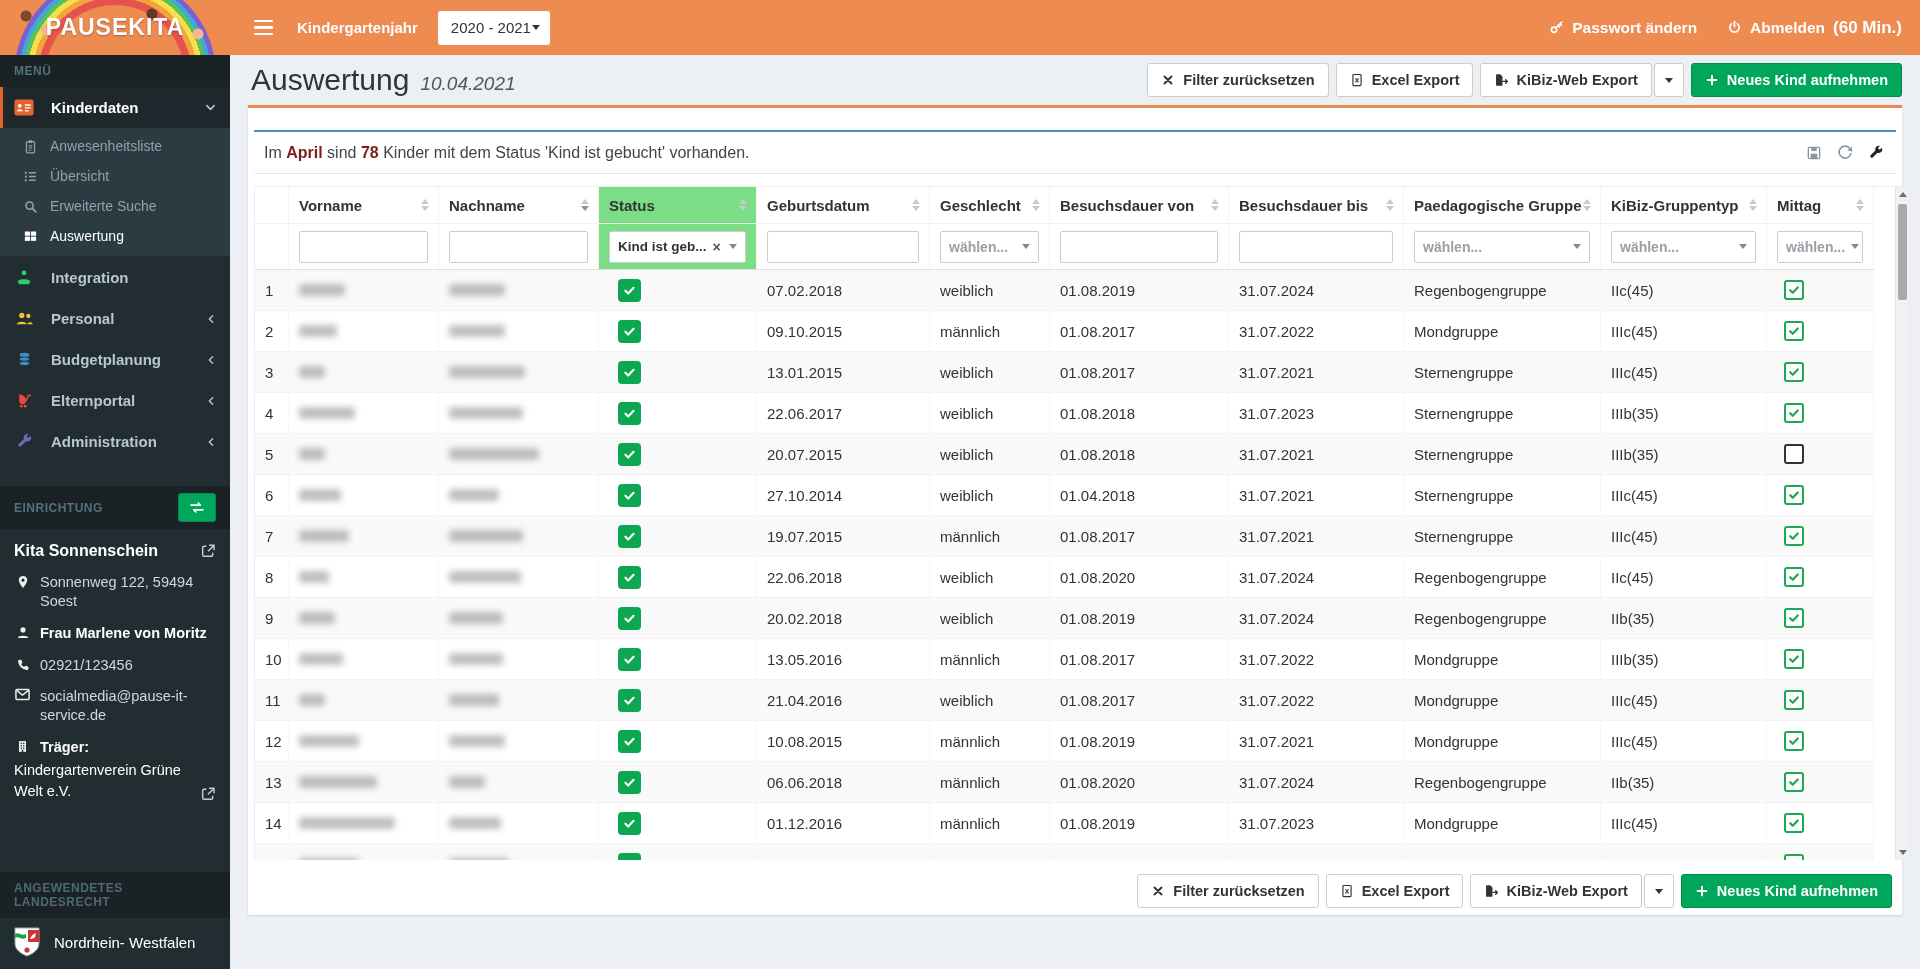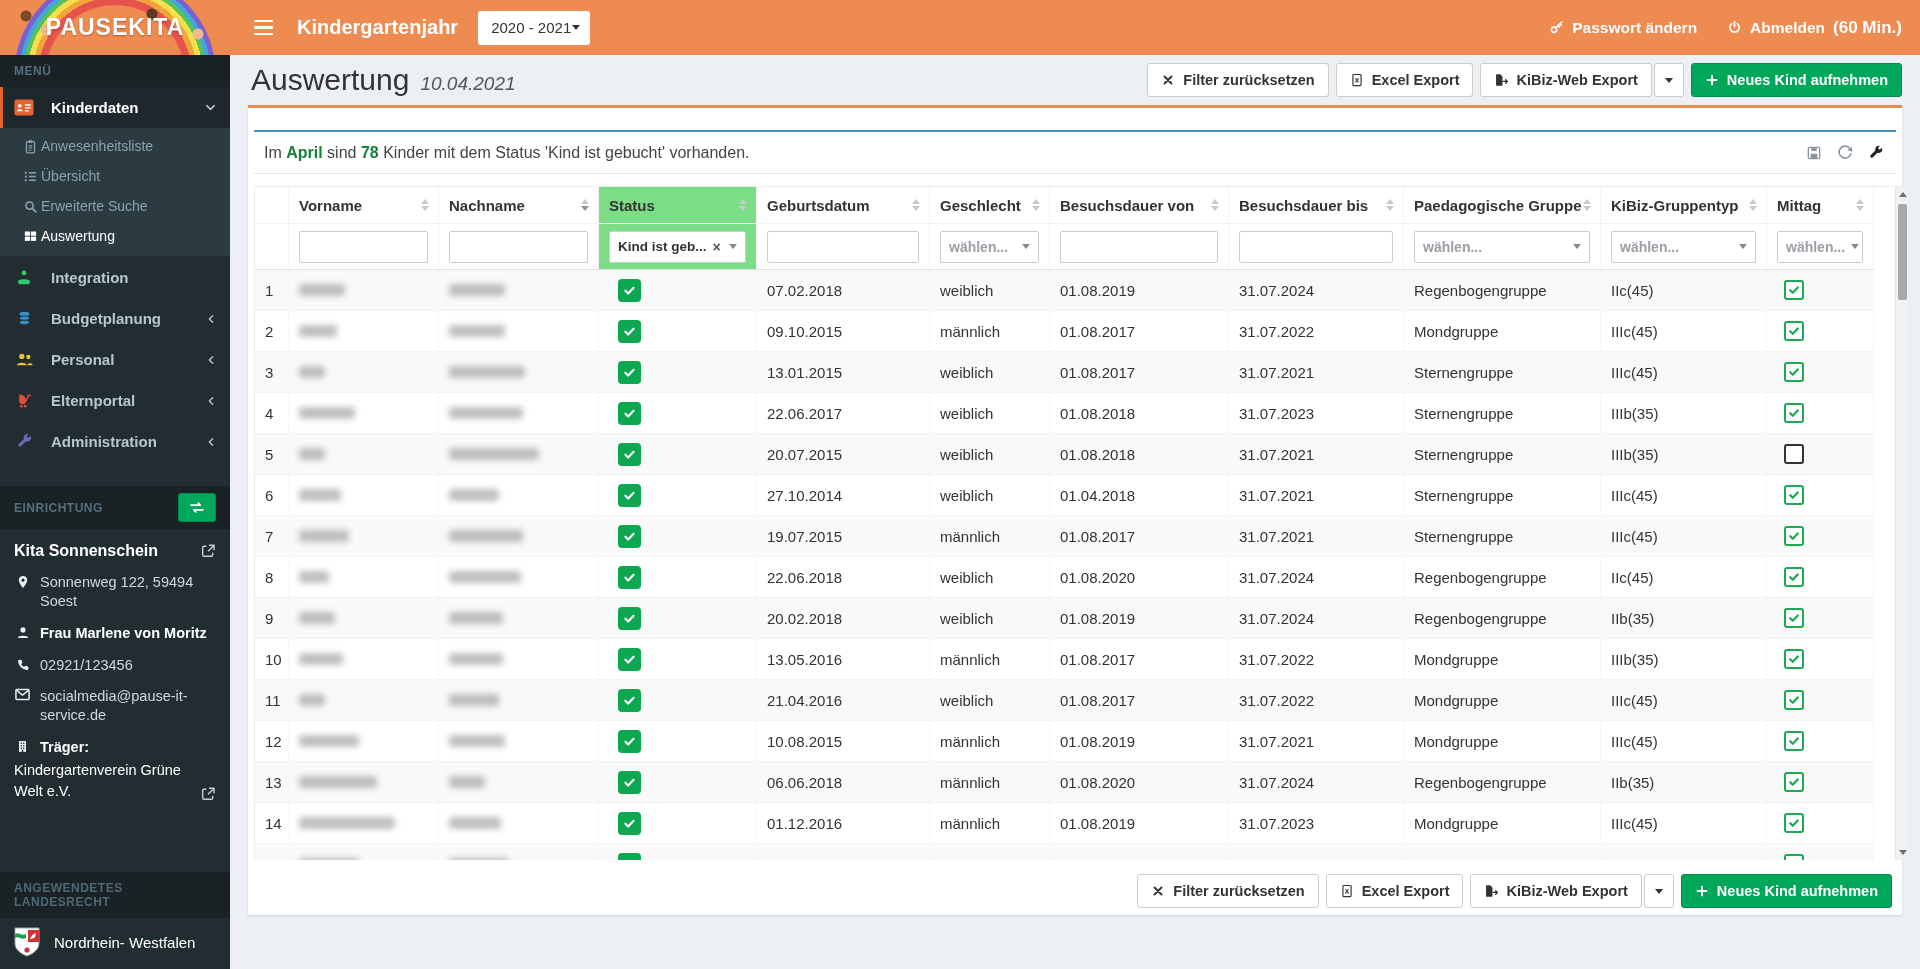--- a/index.html
+++ b/index.html
@@ -14,21 +14,21 @@
     background-image:
       radial-gradient(circle at 26px 16px,#7a4a2b 0 5px,transparent 6px),
       radial-gradient(circle at 46px 30px,#f1b98d 0 5px,transparent 6px),
       radial-gradient(circle at 152px 14px,#5b3b22 0 5px,transparent 6px),
       radial-gradient(circle at 198px 34px,#f1b98d 0 5px,transparent 6px),
       radial-gradient(circle at 50% 135%,transparent 50%,#e8524d 51% 56%,#f2a33c 56% 60%,#f5e04b 60% 64%,#59c15a 64% 67%,#3fa7dd 67% 70%,#7b5fd0 70% 73%,transparent 74%);}
   .brand{position:relative;color:#fff;font-weight:700;font-size:23px;letter-spacing:1px;text-shadow:0 1px 2px rgba(0,0,0,.3);}
   .nav-left{display:flex;align-items:center;gap:20px;padding-left:20px;}
   .hamburger{display:flex;flex-direction:column;gap:4px;cursor:pointer;padding:6px 4px;}
   .hamburger span{display:block;width:19px;height:2.5px;background:#fff;border-radius:1px;}
-  .year-label{color:#fff;font-weight:700;font-size:20px;}
+  .year-label{color:#fff;font-weight:700;font-size:15px;}
   .year-select{background:#fff;border-radius:3px;height:34px;min-width:112px;display:flex;align-items:center;justify-content:space-between;padding:0 10px 0 13px;font-size:15px;color:#333;cursor:pointer;}
   .nav-right{margin-left:auto;display:flex;align-items:center;gap:30px;padding-right:18px;}
   .nav-link{display:flex;align-items:center;gap:8px;color:#fff;font-size:15.5px;font-weight:600;cursor:pointer;}
   .nav-link svg{width:15px;height:15px;}
   .logout-min{font-size:17px;}
 
   
   .tri{width:0;height:0;display:inline-block;}
   .tri-down-dark{border-left:4px solid transparent;border-right:4px solid transparent;border-top:5px solid #333;}
   .tri-down-gray{border-left:4px solid transparent;border-right:4px solid transparent;border-top:5px solid #888;}
@@ -39,21 +39,21 @@
   .sort.desc .d{border-top-color:#8d959c;}
 
   
   .sidebar{position:absolute;top:55px;left:0;bottom:0;width:230px;background:#222d32;color:#b8c7ce;display:flex;flex-direction:column;overflow:hidden;z-index:4;}
   .side-header{background:#1a2226;color:#55707d;font-size:12px;font-weight:700;letter-spacing:.5px;padding:9px 14px;text-transform:uppercase;}
   .mi{display:flex;align-items:center;gap:17px;padding:12px 14px;font-size:15px;font-weight:600;color:#b8c7ce;cursor:pointer;position:relative;}
   .mi .ico{width:20px;display:flex;justify-content:center;flex:0 0 20px;}
   .mi .chev{margin-left:auto;color:#b8c7ce;display:flex;}
   .mi.active-parent{background:#1e282c;border-left:3px solid #e2652f;padding-left:11px;color:#fff;}
   .submenu{background:#2c3b41;padding:3px 0 5px;}
-  .smi{display:flex;align-items:center;gap:2px;padding:7px 14px 7px 21px;font-size:14px;color:#8aa4af;cursor:pointer;}
+  .smi{display:flex;align-items:center;gap:11px;padding:7px 14px 7px 21px;font-size:14px;color:#8aa4af;cursor:pointer;}
   .smi .ico{width:18px;display:flex;justify-content:center;flex:0 0 18px;}
   .smi.active{color:#fff;}
   .einrichtung-row{display:flex;align-items:center;justify-content:space-between;background:#1a2226;padding:7px 14px;margin-top:24px;}
   .einrichtung-row .hdr{color:#55707d;font-size:12px;font-weight:700;letter-spacing:.5px;text-transform:uppercase;}
   .swap-btn{background:#00a65a;border:1px solid #008d4c;border-radius:3px;width:38px;height:29px;display:flex;align-items:center;justify-content:center;cursor:pointer;}
   .facility{padding:13px 14px 0;font-size:14.5px;color:#cfd9dd;}
   .fac-name-row{display:flex;justify-content:space-between;align-items:center;color:#fff;font-weight:700;font-size:16px;margin-bottom:13px;}
   .fac-row{display:flex;gap:9px;align-items:flex-start;margin-bottom:13px;line-height:1.3;}
   .fac-row .fico{flex:0 0 17px;display:flex;justify-content:center;margin-top:1px;color:#e9eff2;}
   .fac-row.contact{color:#fff;font-weight:700;}
@@ -72,21 +72,21 @@
   .page-date{font-style:italic;font-size:19px;color:#555;}
   .btn-row{display:flex;align-items:center;gap:7px;}
   .btn{height:34px;display:inline-flex;align-items:center;gap:8px;padding:0 13px;background:#fff;border:1px solid #ccc;border-radius:3px;font-size:14.5px;font-weight:600;color:#333;cursor:pointer;font-family:inherit;}
   .btn svg{width:14px;height:14px;}
   .btn.green{background:#00a65a;border-color:#008d4c;color:#fff;}
   .btn.caret-btn{padding:0 10px;}
   .split{display:flex;gap:2px;}
 
   .card{margin:0 18px;height:810px;background:#fff;border-top:3px solid #e98b4e;box-shadow:0 1px 2px rgba(0,0,0,.12);padding:22px 6px 10px;position:relative;}
   .info-panel{border-top:2px solid #4a90c2;border-bottom:1px solid #e8e8e8;display:flex;align-items:center;justify-content:space-between;height:44px;padding:0 12px 0 10px;font-size:16px;color:#444;}
-  .info-text b{color:#15803d;margin-top:26px;}
+  .info-text b{color:#7f1d1d;margin-top:26px;}
   .info-icons{display:flex;gap:15px;align-items:center;color:#8a97a0;}
   .info-icons svg{width:16px;height:16px;cursor:pointer;}
   .info-icons .dark{color:#222;}
 
   .table-wrap{margin-top:12px;position:relative;width:1656px;border:1px solid #ededed;border-bottom:none;}
   .th-row{display:flex;height:37px;background:#fff;border-bottom:1px solid #f0f0f0;width:1619px;}
   .th{display:flex;align-items:center;height:100%;padding-left:10px;border-right:1px solid #f3f3f3;font-weight:700;font-size:15px;color:#333;cursor:pointer;}
   .filter-row{display:flex;height:46px;align-items:center;background:#fff;border-bottom:1px solid #e0e0e0;width:1619px;}
   .fth{height:100%;display:flex;align-items:center;padding:0 10px;border-right:1px solid #f3f3f3;}
   .c0{width:34px;flex:0 0 34px;}
@@ -239,44 +239,44 @@
           <svg width="18" height="18" viewBox="0 0 24 24" style="color:#2ecc71">
             <circle cx="12" cy="6.5" r="3.2" fill="currentColor"></circle>
             <path d="M3.5 17.5c3-3.2 14-3.2 17 0l-1.8 4H5.3z" fill="currentColor"></path>
           </svg>
         </span>
       <span>Integration</span>
     </div>
 
     <div class="mi">
       <span class="ico">
-          <svg width="17" height="17" viewBox="0 0 24 24" style="color:#3d8fc9">
-            <ellipse cx="12" cy="5.5" rx="7" ry="3" fill="currentColor"></ellipse>
-            <ellipse cx="12" cy="11.5" rx="7" ry="3" fill="currentColor" stroke="#222d32" stroke-width="1.2"></ellipse>
-            <ellipse cx="12" cy="17.5" rx="7" ry="3" fill="currentColor" stroke="#222d32" stroke-width="1.2"></ellipse>
-          </svg>
-        </span>
-      <span>Budgetplanung</span>
-      <span class="chev">
-          <svg width="10" height="10" viewBox="0 0 24 24">
-            <path d="M16 4l-8 8 8 8" fill="none" stroke="currentColor" stroke-width="3.4" stroke-linecap="round" stroke-linejoin="round"></path>
-          </svg>
-        </span>
-    </div>
-
-    <div class="mi">
-      <span class="ico">
           <svg width="19" height="17" viewBox="0 0 24 22" style="color:#f4c430">
             <circle cx="8.5" cy="7" r="3.4" fill="currentColor"></circle>
             <circle cx="17" cy="7.8" r="2.8" fill="currentColor"></circle>
             <path d="M2 18.5c0-4.6 13-4.6 13 0z" fill="currentColor"></path>
             <path d="M15.8 18.5c.3-3.4 6.5-3.4 6.7 0z" fill="currentColor"></path>
           </svg>
         </span>
       <span>Personal</span>
+      <span class="chev">
+          <svg width="10" height="10" viewBox="0 0 24 24">
+            <path d="M16 4l-8 8 8 8" fill="none" stroke="currentColor" stroke-width="3.4" stroke-linecap="round" stroke-linejoin="round"></path>
+          </svg>
+        </span>
+    </div>
+
+    <div class="mi">
+      <span class="ico">
+          <svg width="17" height="17" viewBox="0 0 24 24" style="color:#3d8fc9">
+            <ellipse cx="12" cy="5.5" rx="7" ry="3" fill="currentColor"></ellipse>
+            <ellipse cx="12" cy="11.5" rx="7" ry="3" fill="currentColor" stroke="#222d32" stroke-width="1.2"></ellipse>
+            <ellipse cx="12" cy="17.5" rx="7" ry="3" fill="currentColor" stroke="#222d32" stroke-width="1.2"></ellipse>
+          </svg>
+        </span>
+      <span>Budgetplanung</span>
       <span class="chev">
           <svg width="10" height="10" viewBox="0 0 24 24">
             <path d="M16 4l-8 8 8 8" fill="none" stroke="currentColor" stroke-width="3.4" stroke-linecap="round" stroke-linejoin="round"></path>
           </svg>
         </span>
     </div>
 
     <div class="mi">
       <span class="ico">
           <svg width="17" height="17" viewBox="0 0 24 24" style="color:#e74c3c">

